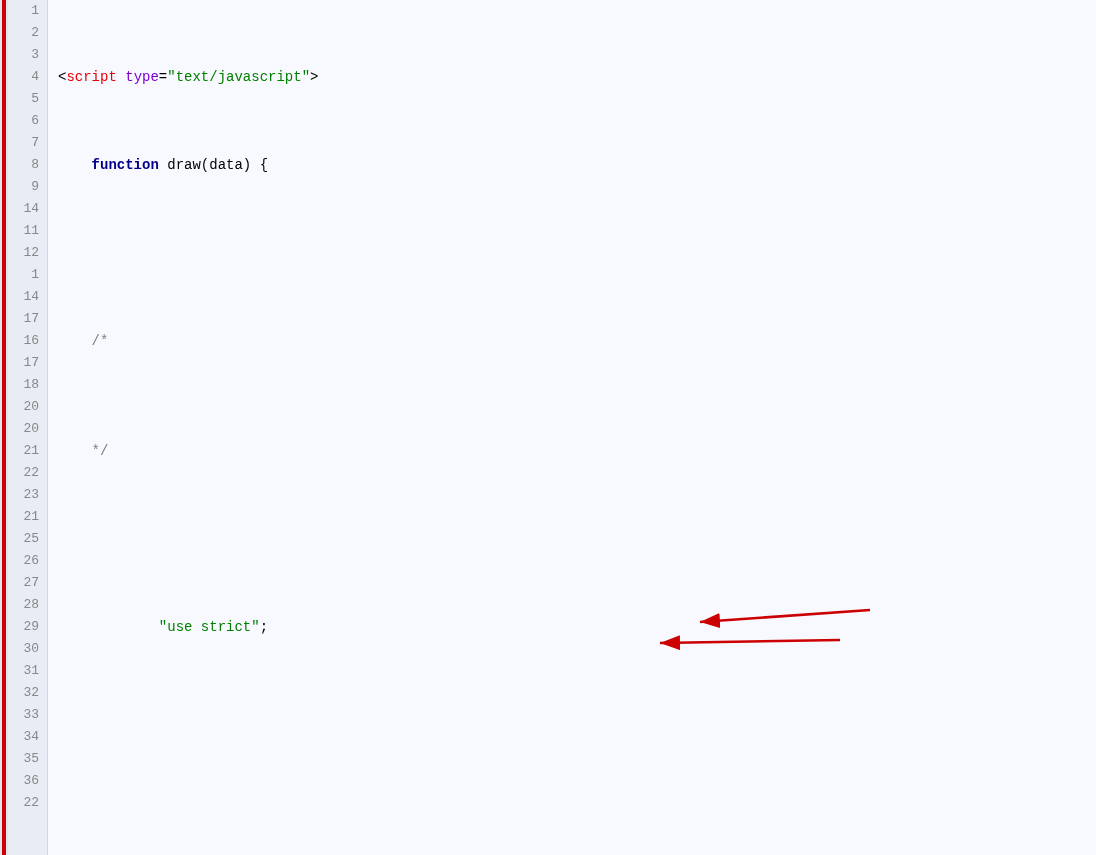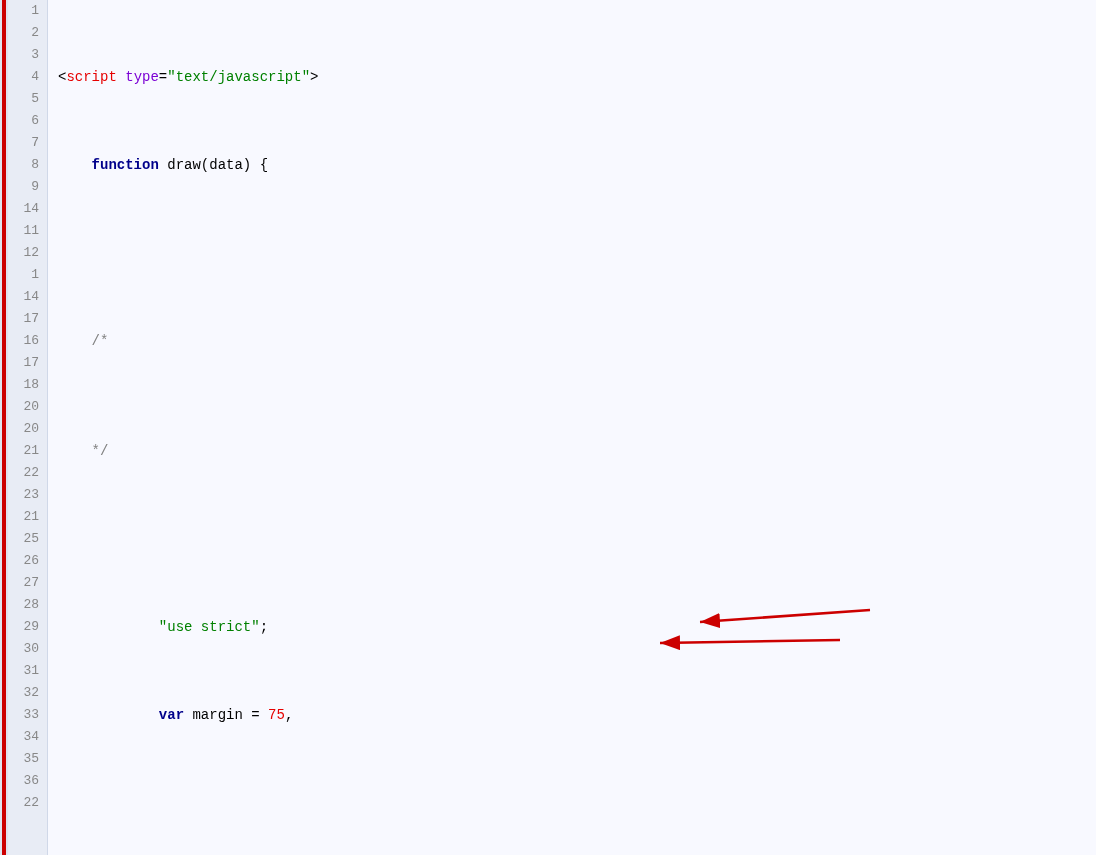--- a/index.html
+++ b/index.html
@@ -136,21 +136,20 @@
       
       <span class="code-line">    <span class="comment">/*</span></span>
       
       
       <span class="code-line">    <span class="comment">*/</span></span>
       
       <span class="code-line"> </span>
       
       <span class="code-line">            <span class="str">"use strict"</span>;</span>
       
-      <span class="code-line">            <span class="kw">var</span> margin = <span class="num">75</span>,</span>
       
       
       
       
       
       
       
       
       
       

